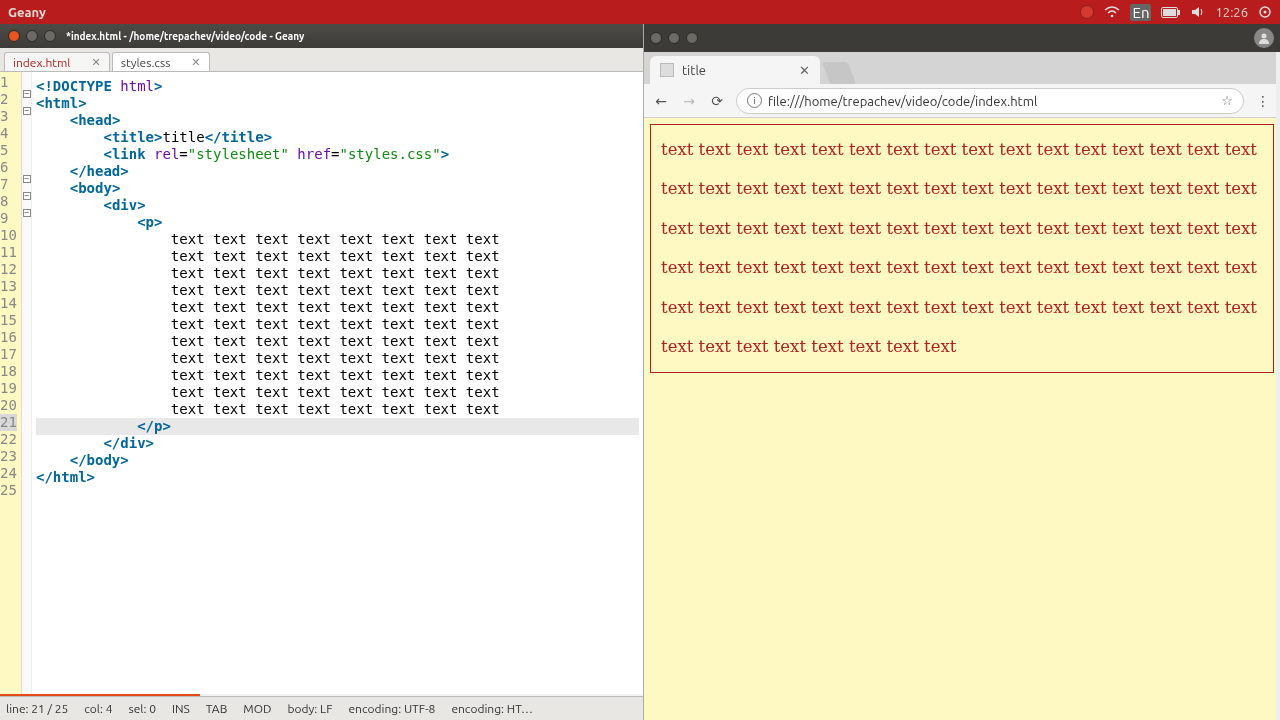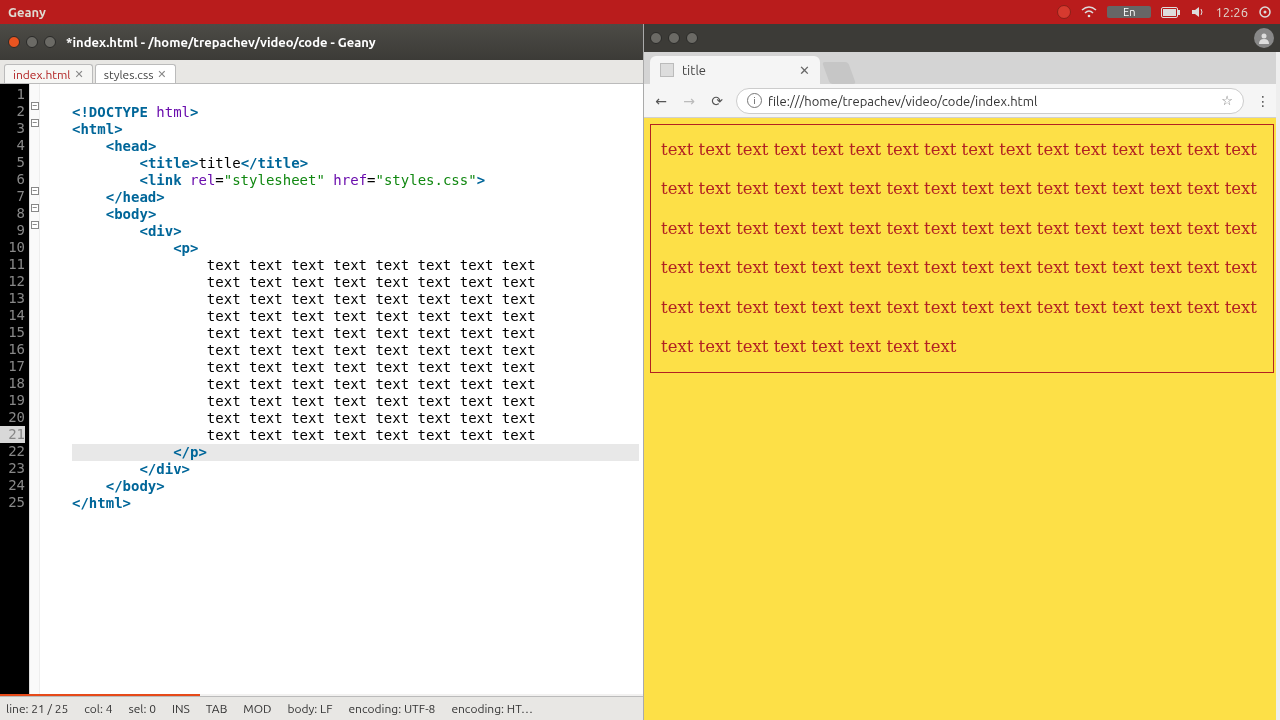--- a/index.html
+++ b/index.html
@@ -4,42 +4,42 @@
 <style>
   * { margin: 0; padding: 0; box-sizing: border-box; }
   html, body { width: 1280px; height: 720px; overflow: hidden; font-family: "Ubuntu", "DejaVu Sans", sans-serif; background: #f2f1f0; }
 
   
   .topbar { height: 24px; background: #b91c1c; color: #dfdbd2; display: flex; align-items: center; padding: 0 8px; font-size: 13px; }
   .topbar .title { flex: 1; font-weight: bold; }
   .topbar .tray { display: flex; align-items: center; gap: 10px; }
   .topbar .tray span { display: inline-flex; align-items: center; }
   .tray-rec { width:14px; height:14px; border-radius:50%; background:#d63a2f; border:1px solid #8a1f18; }
-  .tray-badge { background:#666; color:#fff; font-size:11px; padding:0 16px; border-radius:2px; }
+  .tray-badge { background:#666; color:#fff; font-size:15px; padding:0 2px; border-radius:2px; }
 
   
   .workspace { display: flex; height: calc(720px - 24px); }
 
   
   .geany { width: 644px; display: flex; flex-direction: column; background: #f2f1f0; border-right: 1px solid #aaa; }
-  .geany-titlebar { height: 36px; background: linear-gradient(#4c4b46,#3c3b37); display:flex; align-items:center; padding:0 8px; color:#fff; font-size:13px; font-weight:bold; }
+  .geany-titlebar { height: 24px; background: linear-gradient(#4c4b46,#3c3b37); display:flex; align-items:center; padding:0 8px; color:#fff; font-size:10px; font-weight:bold; }
   .winbtns { display:flex; gap:6px; margin-right:10px; }
   .winbtn { width:12px; height:12px; border-radius:50%; background:#6b6a65; border:1px solid #2a2a28; }
   .winbtn.close { background:#e95420; }
 
   .tabsrow { height: 24px; display:flex; align-items:flex-end; padding: 0 4px; background:#e8e7e4; border-bottom:1px solid #bbb; font-size:12px; }
-  .filetab { padding: 3px 8px 2px; background:#f6f6f4; border:1px solid #bbb; border-bottom:none; margin-right:2px; border-radius:3px 3px 0 0; display:flex; align-items:center; gap:4px; color:#b22222; }
+  .filetab { padding: 3px 8px 2px; background:#f6f6f4; border:1px solid #bbb; border-bottom:none; margin-right:2px; border-radius:3px 3px 0 0; display:flex; align-items:center; gap:21px; color:#b22222; }
   .filetab.inactive { color:#444; background:#ffffff; }
   .filetab .x { color:#888; font-size:11px; }
 
   .editarea { flex:1; display:flex; background:#fff; font-family:"DejaVu Sans Mono","Courier New",monospace; font-size:14px; line-height:17px; overflow:hidden; }
-  .gutter { width:30px; background:#000000; color:#888; text-align:right; padding:2px 4px 0 0; border-right:1px solid #ddd; }
+  .gutter { width:22px; background:#fef9c3; color:#888; padding:2px 4px 0 0; border-right:1px solid #ddd; }
   .foldcol { width:10px; background:#fafafa; border-right:1px solid #eee; position:relative; }
   .foldmark { position:absolute; left:1px; width:8px; height:8px; border:1px solid #888; font-size:8px; line-height:6px; text-align:center; color:#555; background:#fff; }
-  .code { flex:1; padding:20px 4px 0; white-space:pre; color:#000;margin-left:28px; }
+  .code { flex:1; padding:6px 4px 0; white-space:pre; color:#000; }
   .code .kw   { color:#006699; font-weight:bold; }
   .code .doct { color:#006699; font-weight:bold; }
   .code .str  { color:#118811; }
   .code .attr { color:#6a0dad; }
   .code .txt  { color:#000; }
   .hl { background:#e8e8e8; display:inline-block; width:100%; }
   .gutter .hl-num { background:#d8d8d8; display:block; }
 
   .scroll-ind { height:2px; background:#e64a19; width:200px; }
 
@@ -54,21 +54,21 @@
   .chrometab .favicon { width:14px; height:14px; background:#ddd; border:1px solid #bbb; }
   .chrometab .x { margin-left:auto; color:#666; font-size:13px; }
   .newtab { width:26px; height:22px; background:#c6c6c6; margin-left:6px; transform:skewX(20deg); border-radius:3px; }
   .addrrow { height:34px; background:#f5f5f5; border-bottom:1px solid #d0d0d0; display:flex; align-items:center; padding:0 8px; gap:10px; font-size:14px; color:#555; }
   .navicon { width:18px; text-align:center; color:#555; }
   .navicon.dis { color:#bbb; }
   .addrbox { flex:1; height:26px; border:1px solid #ccc; border-radius:13px; background:#fff; display:flex; align-items:center; padding:0 10px; font-size:13px; color:#333; gap:6px; }
   .addrbox .info { width:15px; height:15px; border:1px solid #777; border-radius:50%; font-size:10px; line-height:13px; text-align:center; color:#555; }
   .addrbox .star { margin-left:auto; color:#777; }
 
-  .viewport { flex:1; background:#fde047; padding:6px; overflow:hidden; }
+  .viewport { flex:1; background:#fef9c3; padding:6px; overflow:hidden; }
   .demo-box { border:1px solid #b22222; padding:14px 10px; }
   .demo-box p { color:#b22222; font-family:"DejaVu Serif","Times New Roman",serif; font-size:16.5px; line-height:1.3; margin-bottom:18px; }
   .demo-box p:last-child { margin-bottom:0; }
   .right-edge { position:absolute; right:0; top:28px; bottom:0; width:4px; background:#eee; }
 </style>
 </head>
 <body>
 
 <div class="topbar">
   <span class="title">Geany</span>

